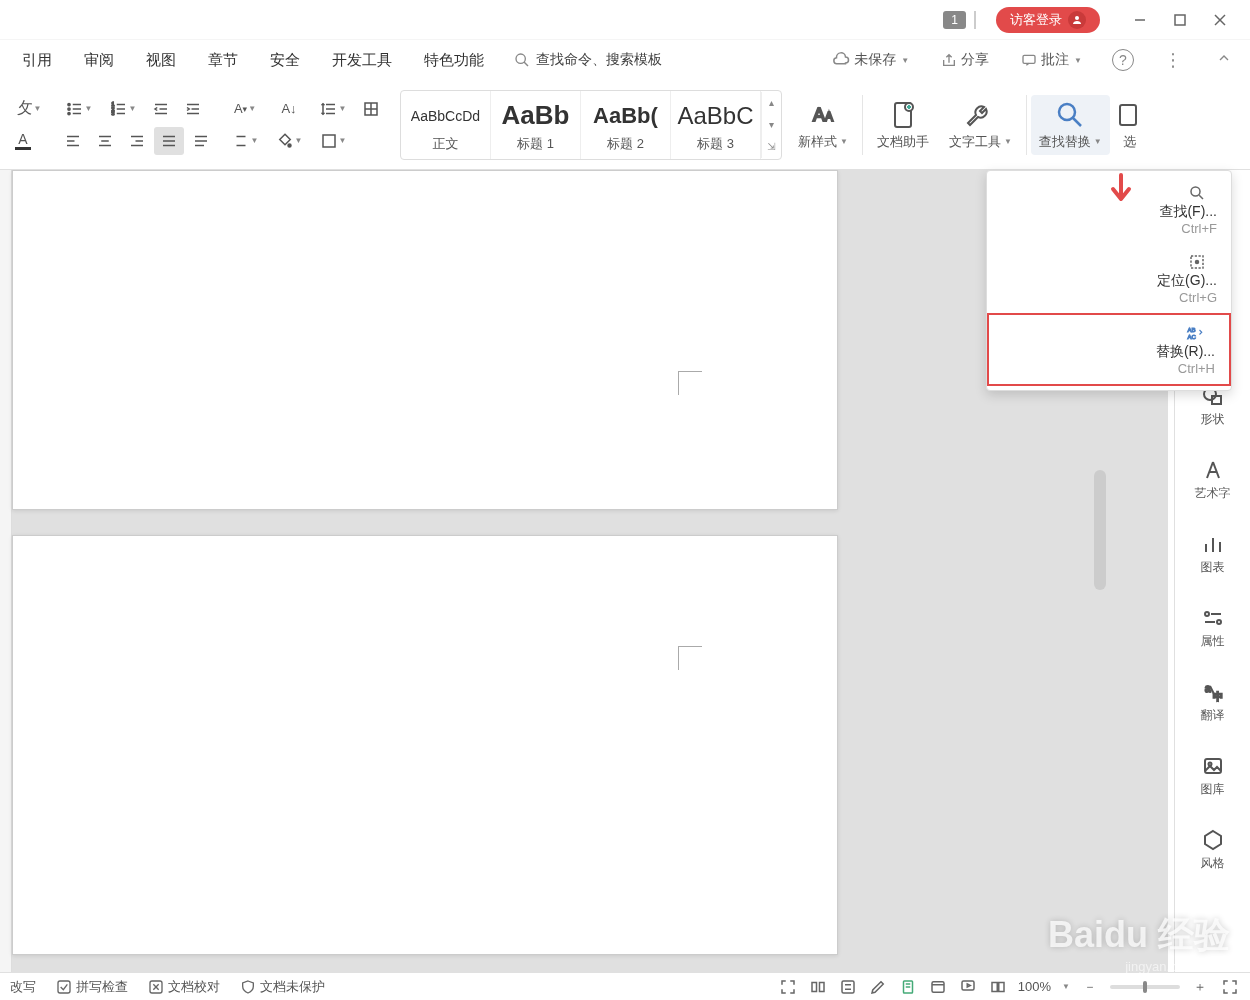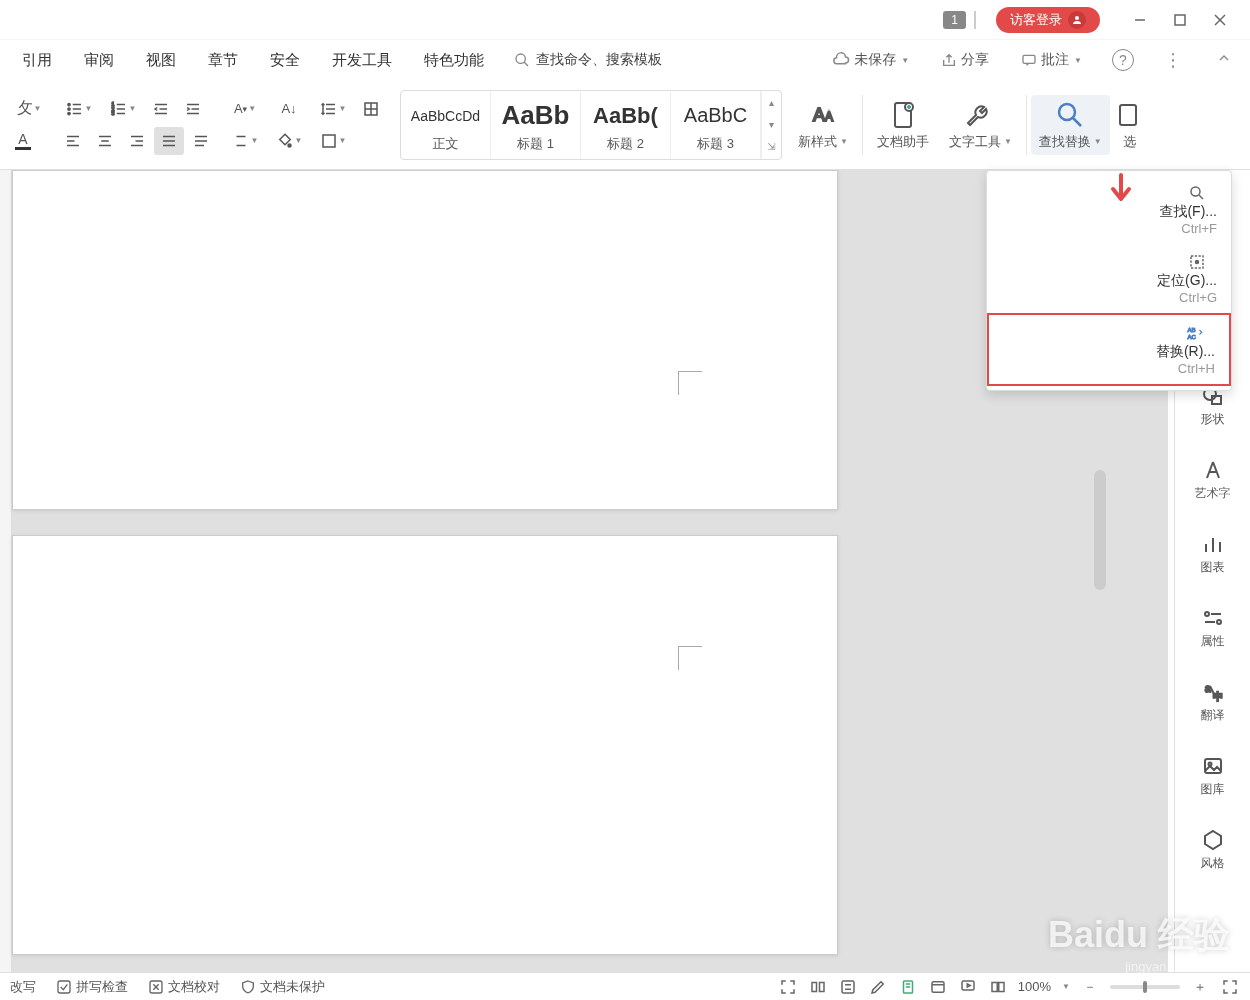--- a/index.html
+++ b/index.html
@@ -317,21 +317,21 @@
     </div>
     <div class="style-item">
       <div class="style-preview big">AaBb</div>
       <div class="style-label">标题 1</div>
     </div>
     <div class="style-item">
       <div class="style-preview med">AaBb(</div>
       <div class="style-label">标题 2</div>
     </div>
     <div class="style-item">
-      <div class="style-preview" style="font-size:20px">AaBbC</div>
+      <div class="style-preview" style="font-size:24px">AaBbC</div>
       <div class="style-label">标题 3</div>
     </div>
     <div class="style-arrows">
       <div>▴</div>
       <div>▾</div>
       <div>⇲</div>
     </div>
   </div>
 
   <div class="big-tool">

